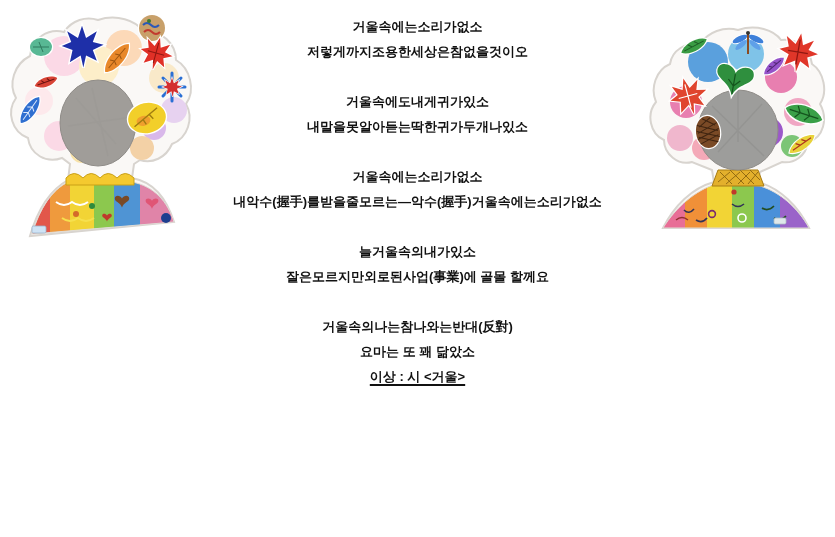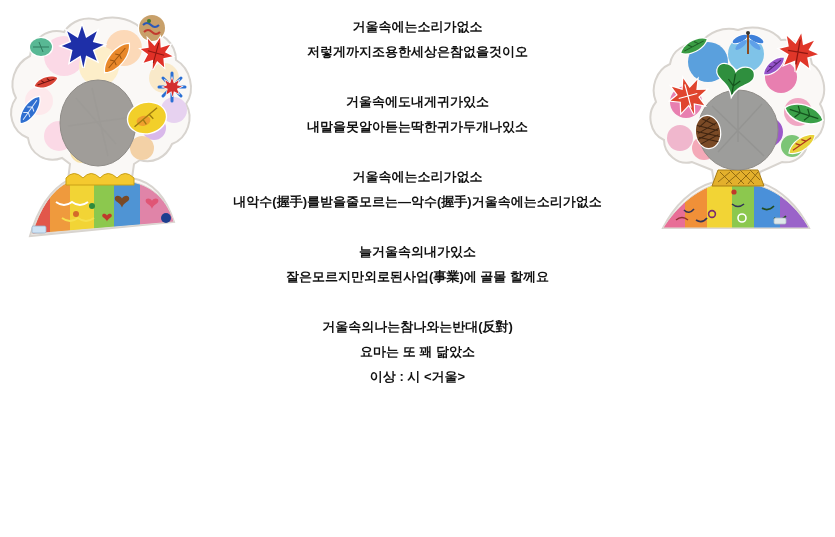--- a/index.html
+++ b/index.html
@@ -8,21 +8,21 @@
     background:#ffffff;
     font-family:"Liberation Sans", sans-serif;
   }
   .poem{
     position:absolute;left:0;right:0;top:14px;
     text-align:center;color:#111111;font-weight:700;font-size:13px;
   }
   .stanza + .stanza{margin-top:25px;}
   .line{line-height:25px;white-space:nowrap;}
   .attribution{
-    line-height:25px;
+    line-height:25px;text-decoration:underline;
     text-decoration-thickness:2px;text-underline-offset:3px;white-space:nowrap;
   }
   .artwork{position:absolute;}
   .artwork-left{left:4px;top:6px;width:192px;height:236px;}
   .artwork-right{left:646px;top:22px;width:180px;height:218px;}
 </style>
 </head>
 <body>
 
 <svg class="artwork artwork-left" viewBox="0 0 192 236">

